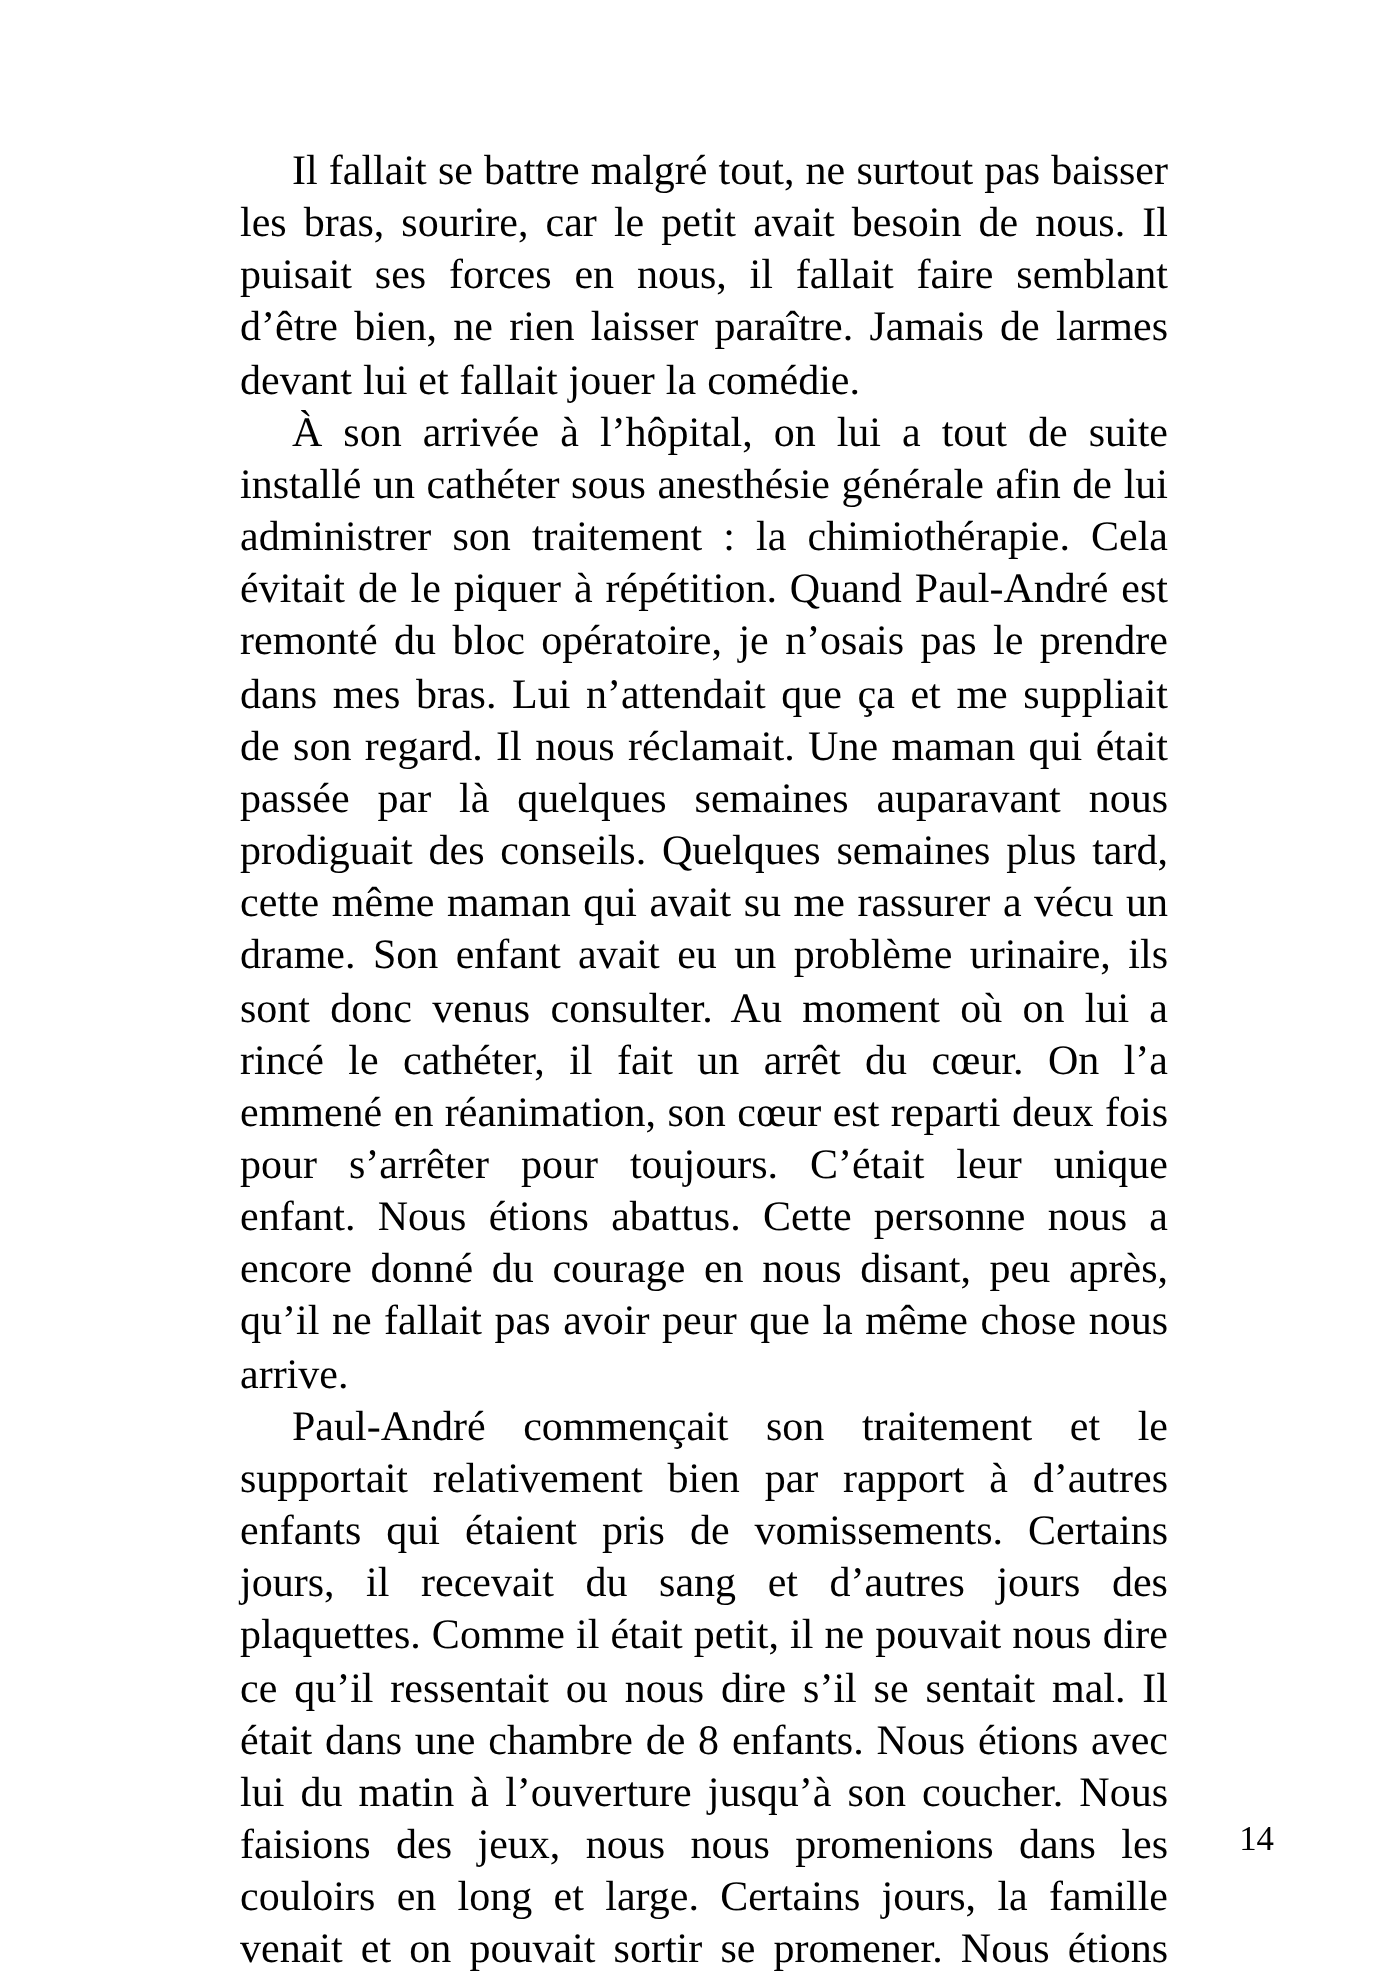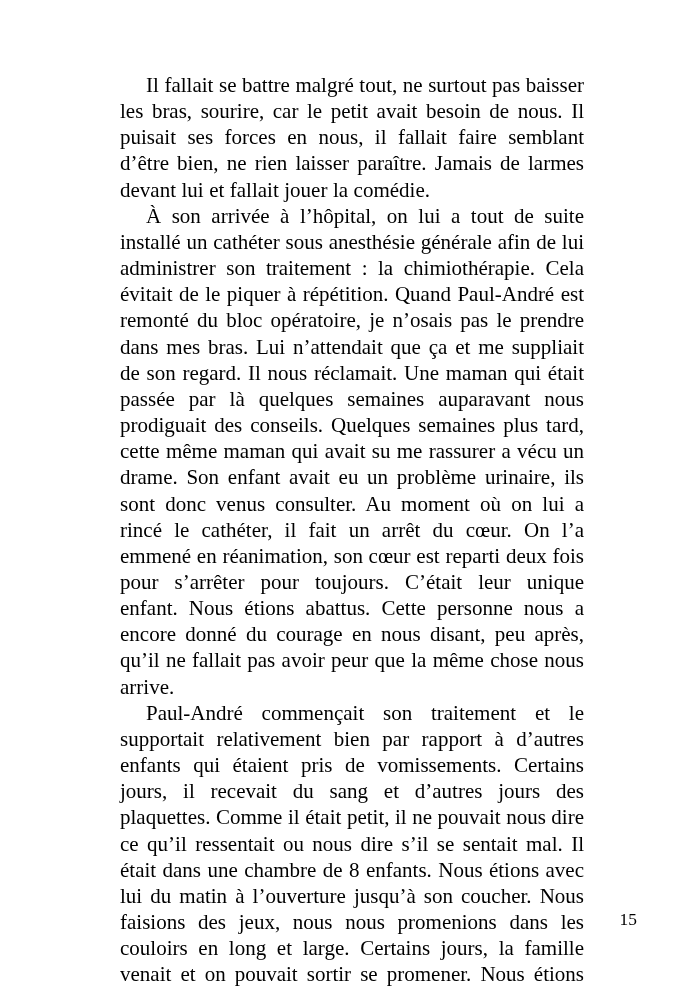--- a/index.html
+++ b/index.html
@@ -56,15 +56,15 @@
 <body>
 
 <div class="page">
 
   <div class="text-block">
     <p class="para">Il fallait se battre malgré tout, ne surtout pas baisser les bras, sourire, car le petit avait besoin de nous. Il puisait ses forces en nous, il fallait faire semblant d’être bien, ne rien laisser paraître. Jamais de larmes devant lui et fallait jouer la comédie.</p>
     <p class="para">À son arrivée à l’hôpital, on lui a tout de suite installé un cathéter sous anesthésie générale afin de lui administrer son traitement : la chimiothérapie. Cela évitait de le piquer à répétition. Quand Paul-André est remonté du bloc opératoire, je n’osais pas le prendre dans mes bras. Lui n’attendait que ça et me suppliait de son regard. Il nous réclamait. Une maman qui était passée par là quelques semaines auparavant nous prodiguait des conseils. Quelques semaines plus tard, cette même maman qui avait su me rassurer a vécu un drame. Son enfant avait eu un problème urinaire, ils sont donc venus consulter. Au moment où on lui a rincé le cathéter, il fait un arrêt du cœur. On l’a emmené en réanimation, son cœur est reparti deux fois pour s’arrêter pour toujours. C’était leur unique enfant. Nous étions abattus. Cette personne nous a encore donné du courage en nous disant, peu après, qu’il ne fallait pas avoir peur que la même chose nous arrive.</p>
     <p class="para">Paul-André commençait son traitement et le supportait relativement bien par rapport à d’autres enfants qui étaient pris de vomissements. Certains jours, il recevait du sang et d’autres jours des plaquettes. Comme il était petit, il ne pouvait nous dire ce qu’il ressentait ou nous dire s’il se sentait mal. Il était dans une chambre de 8 enfants. Nous étions avec lui du matin à l’ouverture jusqu’à son coucher. Nous faisions des jeux, nous nous promenions dans les couloirs en long et large. Certains jours, la famille venait et on pouvait sortir se promener. Nous étions tous heureux, car il retrouvait la famille, les cousins, ceux qui l’aimaient et qui nous aimaient. On se sentait moins seuls.</p>
   </div>
 
-  <div class="page-number">15</div>
+  <div class="page-number">14</div>
 
 </div>
 
 </body></html>

